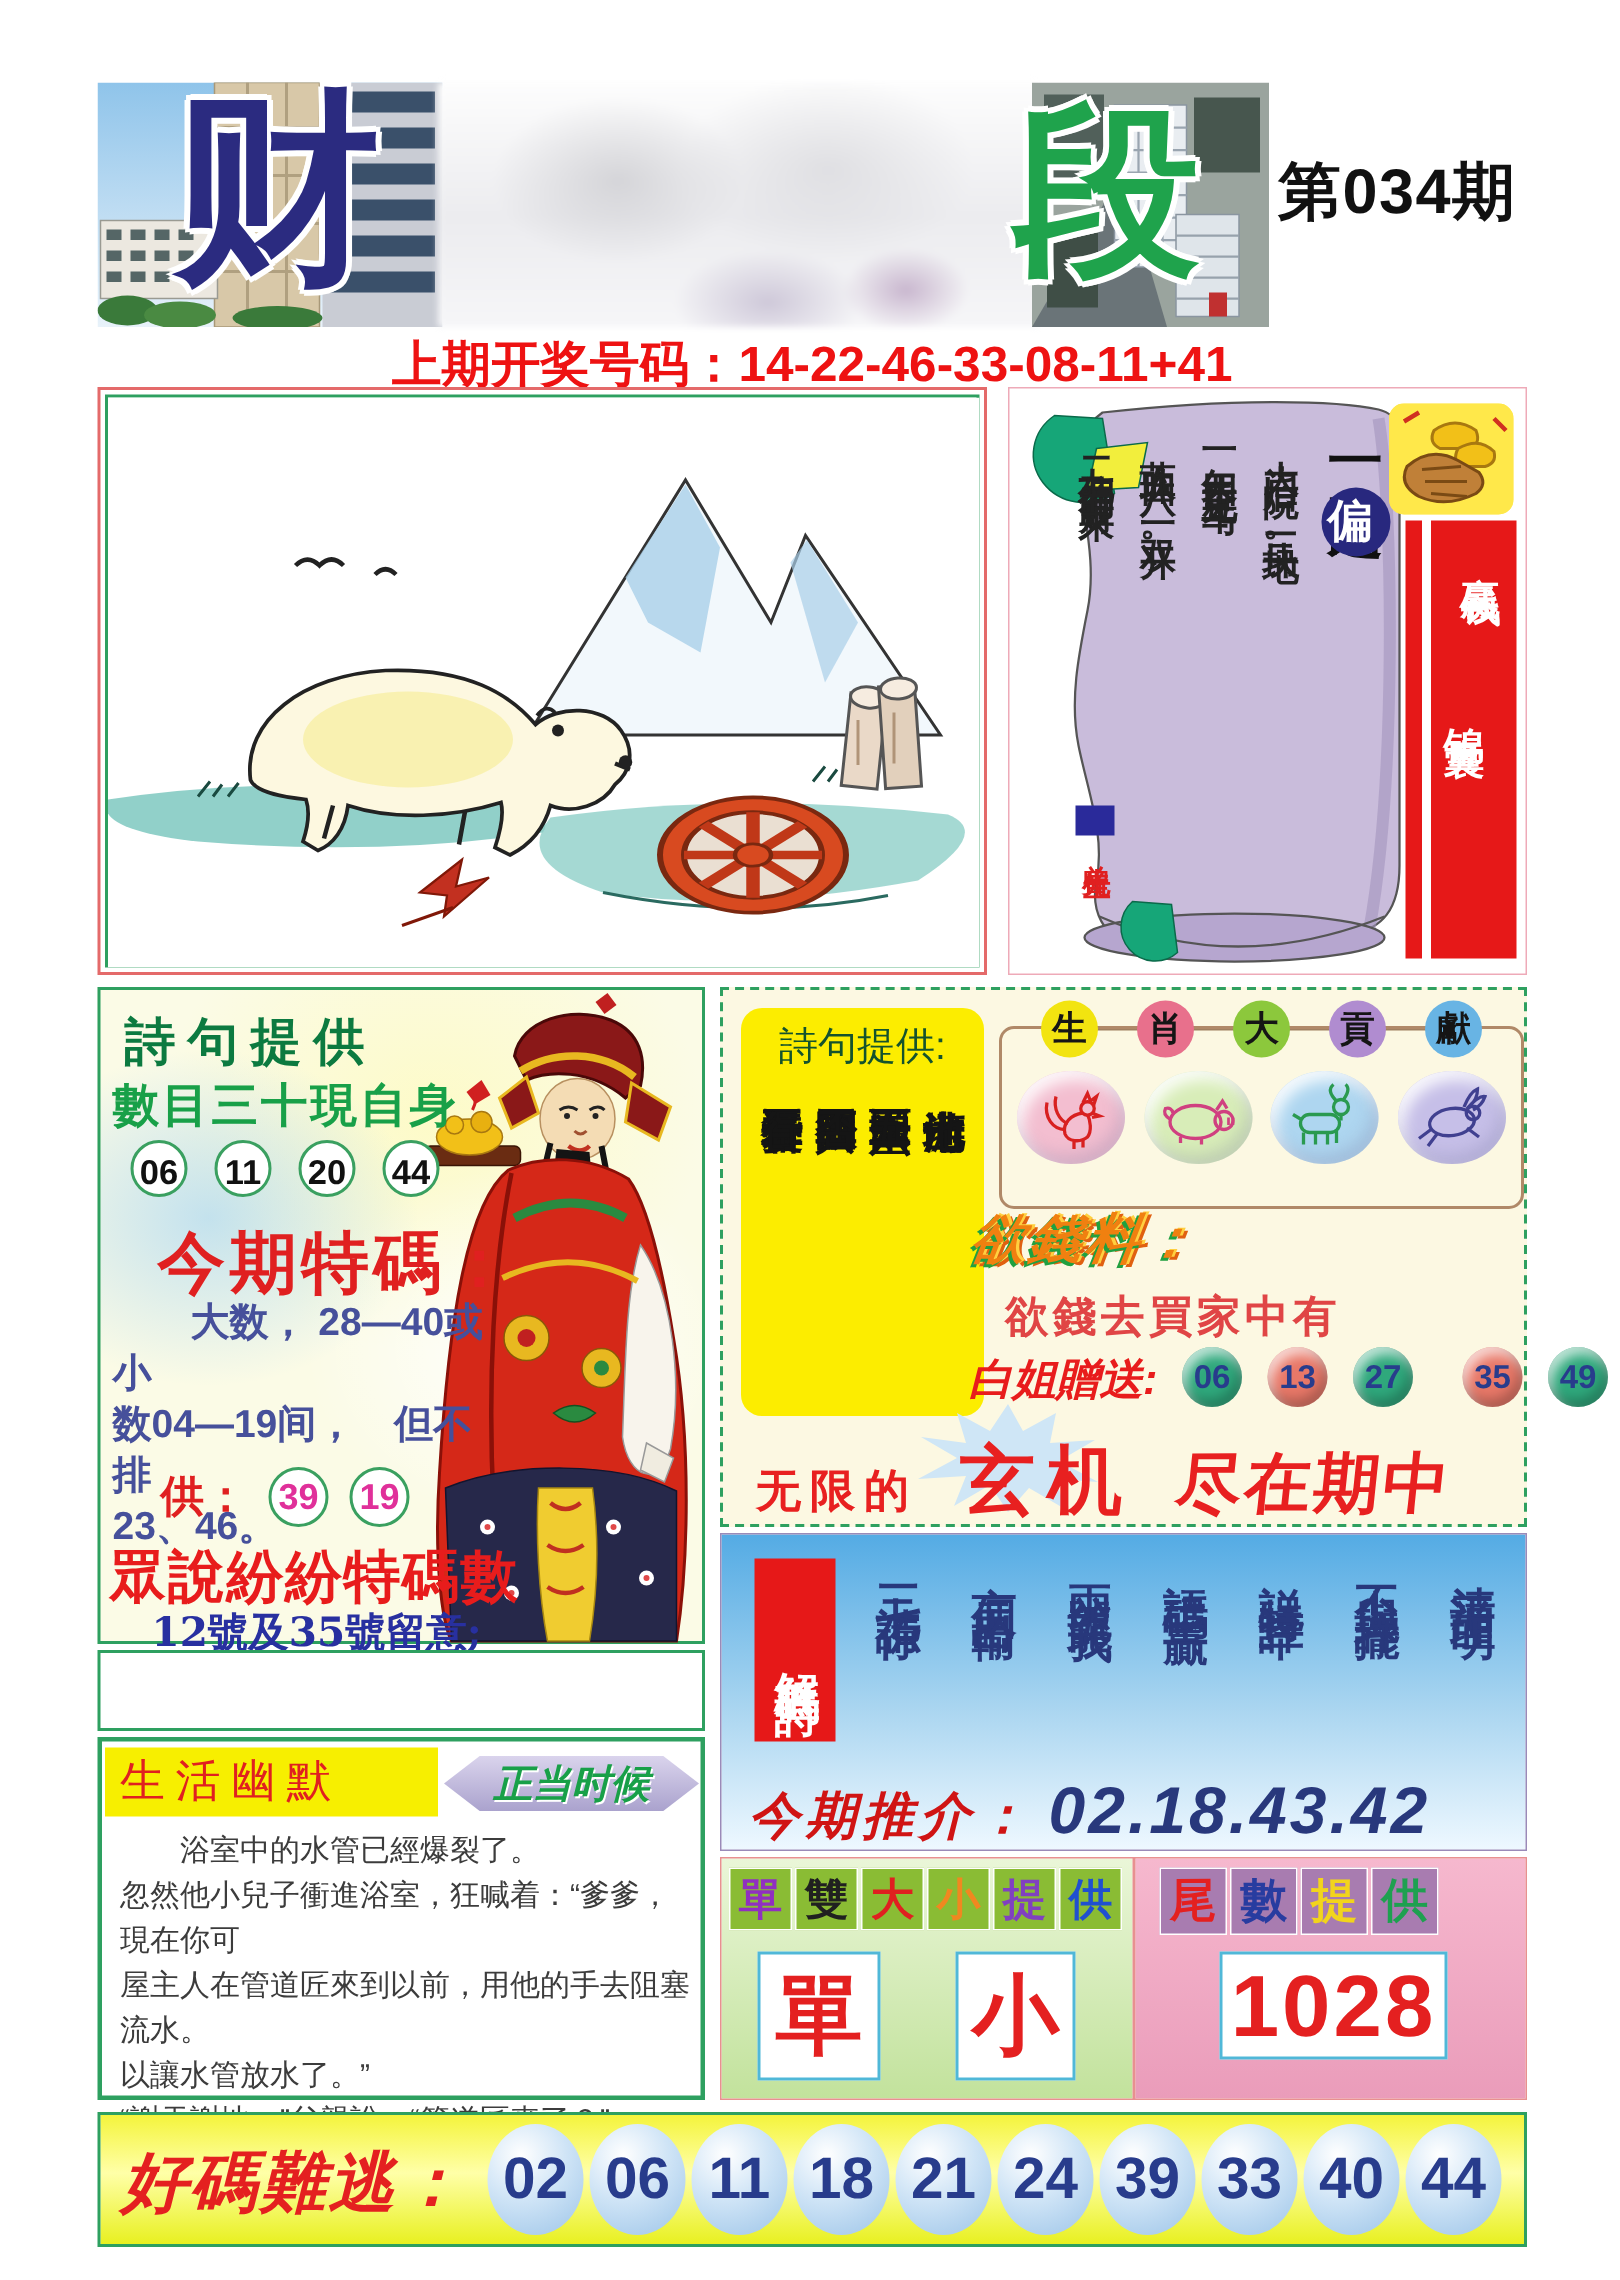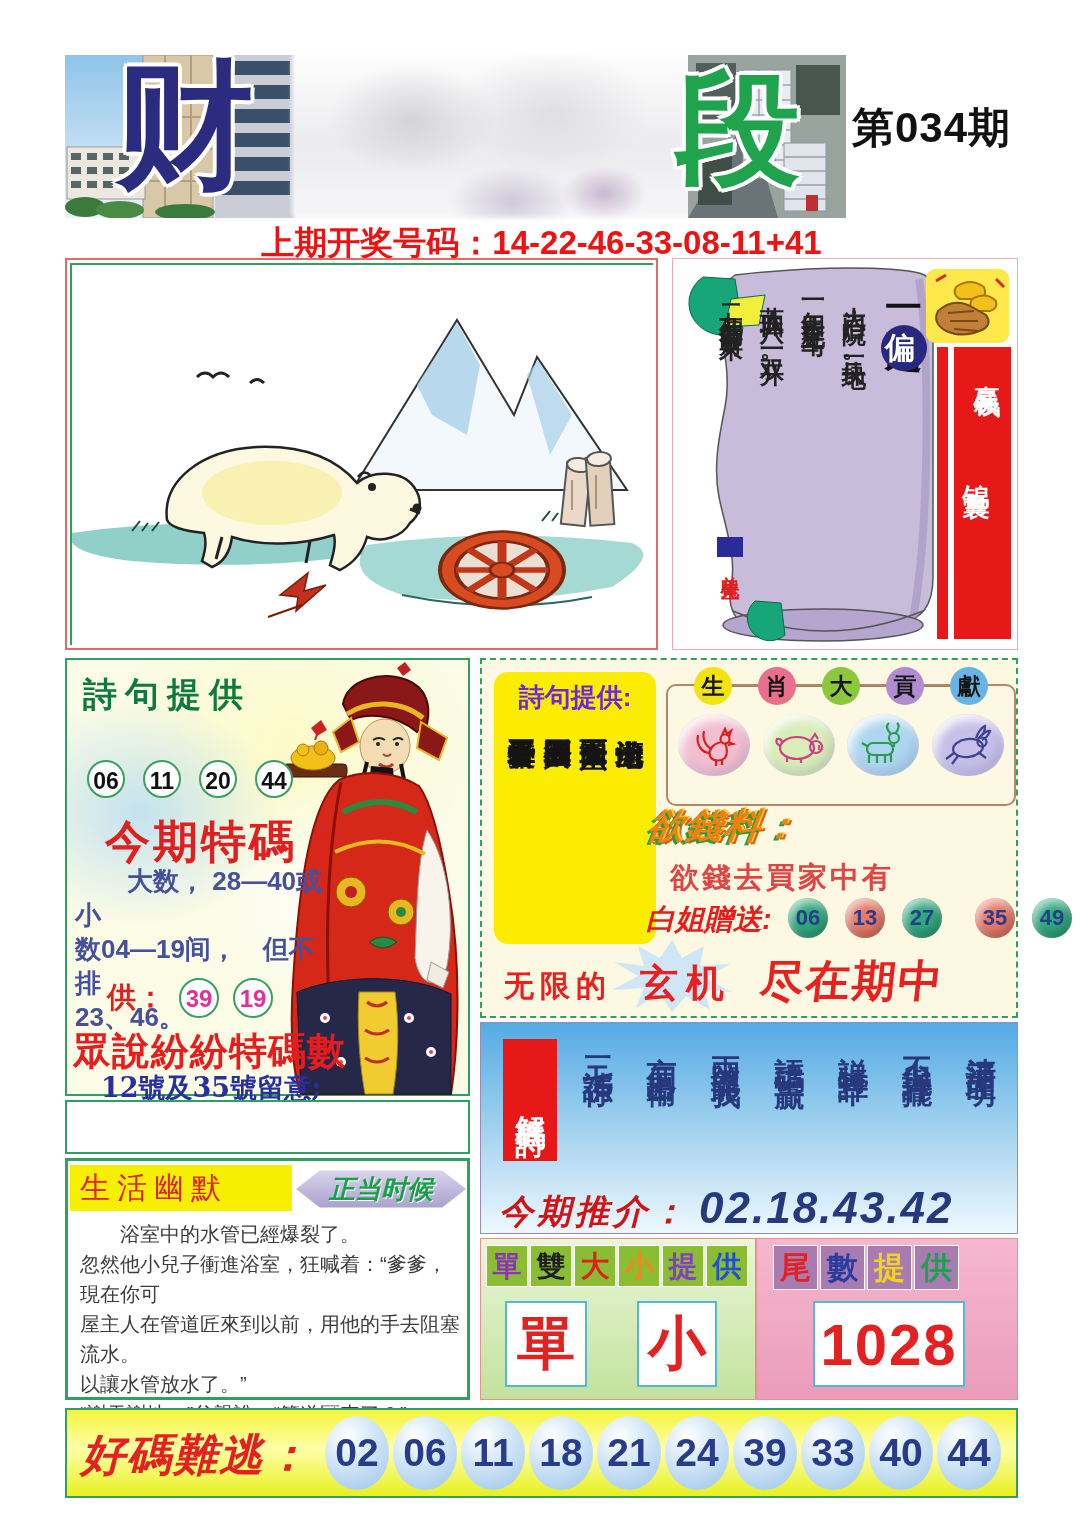--- a/index.html
+++ b/index.html
@@ -68,41 +68,41 @@
   #humor-tag{left:2px;top:4px;width:222px;height:46px;background:#f7ef00;color:#e02020;font-size:30px;
              font-weight:normal;letter-spacing:7px;line-height:46px;padding-left:10px;box-sizing:border-box;font-family:"DejaVu Serif",serif;}
   #humor-ribbon{left:228px;top:8px;width:170px;height:40px;
      clip-path:polygon(0 50%,14% 4%,86% 4%,100% 50%,86% 96%,14% 96%);
      background:linear-gradient(180deg,#dcd6ee,#a8a0cc);color:#18a048;font-size:26px;font-weight:bold;
      font-style:italic;text-align:center;line-height:40px;text-shadow:1px 1px 0 #fff;}
   #humor-text{left:12px;top:58px;width:384px;font-size:20px;color:#3c3c3c;line-height:30px;}
   
   #cream-box{left:480px;top:658px;width:538px;height:360px;background:#fcf8e2;border:2px dashed #2ea060;box-sizing:border-box;}
   #poem-box{left:12px;top:12px;width:162px;height:272px;background:#fced00;border-radius:14px;}
-  #poem-title{top:8px;width:100%;text-align:center;font-size:26px;font-weight:bold;color:#6d28d9;}
+  #poem-title{top:8px;width:100%;text-align:center;font-size:26px;font-weight:normal;color:#14532d;}
   #poem-cols{left:10px;top:46px;width:142px;height:218px;display:flex;flex-direction:row-reverse;justify-content:space-between;}
   .poem-col{writing-mode:vertical-rl;text-orientation:upright;font-size:28px;font-weight:bold;color:#151515;line-height:34px;}
   #zodiac-box{left:184px;top:24px;width:346px;height:118px;border:2px solid #b08968;border-radius:10px;}
   #zodiac-titles{top:-19px;left:26px;right:26px;display:flex;justify-content:space-between;}
   .zt{width:38px;height:38px;border-radius:50%;text-align:center;line-height:38px;font-size:23px;font-weight:bold;color:#151515;font-family:"DejaVu Serif",serif;}
   #zodiac-line{top:0px;left:40px;right:40px;height:1px;background:#a08060;}
   #zodiac-animals{top:28px;left:10px;right:10px;display:flex;justify-content:space-between;}
   .zoo{width:72px;height:62px;border-radius:50%;display:flex;align-items:center;justify-content:center;
        box-shadow:inset -4px -6px 10px rgba(120,120,160,.25), inset 4px 6px 10px rgba(255,255,255,.9);}
   #yuqian-label{left:166px;top:142px;font-size:36px;font-weight:bold;font-style:italic;color:#f08010;
       transform:skewX(-8deg);text-shadow:-2px 2px 0 #20a040,2px -1px 0 #ffd040,4px 1px 0 #e06010;letter-spacing:2px;}
   #yuqian-line{left:188px;top:198px;font-size:29px;font-weight:600;color:#e04545;letter-spacing:3px;}
   #baijie-label{left:164px;top:240px;font-size:29px;font-weight:bold;color:#e81c1c;font-style:italic;}
   #baijie-balls{left:306px;top:238px;display:flex;gap:17px;}
   .ball{width:40px;height:40px;border-radius:50%;text-align:center;line-height:40px;font-size:22px;font-weight:bold;color:#283c8c;
         box-shadow:inset -3px -5px 8px rgba(0,0,0,.25), inset 3px 5px 8px rgba(255,255,255,.7);}
   #slogan{left:22px;top:292px;width:500px;display:flex;align-items:baseline;gap:14px;color:#e82020;}
   #slogan-p1{font-size:30px;font-weight:bold;letter-spacing:6px;}
   #slogan-p2wrap{position:relative;padding:2px 14px;}
-  #slogan-p2{position:relative;font-size:38px;font-weight:bold;letter-spacing:8px;z-index:1;}
+  #slogan-p2{position:relative;font-size:50px;font-weight:bold;letter-spacing:8px;z-index:1;}
   #starburst{position:absolute;left:-14px;top:-16px;z-index:0;}
   #slogan-p3{font-size:44px;font-weight:bold;transform:skewX(-6deg);letter-spacing:2px;font-family:"DejaVu Serif",serif;}
   
   #decode-box{left:480px;top:1022px;width:538px;height:212px;border:1px solid #9a8ab8;box-sizing:border-box;
     background:linear-gradient(180deg,#54abe4 0%,#a9d5f0 55%,#eef8ff 100%);}
   #decode-label{left:22px;top:16px;width:54px;height:122px;background:#e61818;display:flex;align-items:center;justify-content:center;}
   #decode-label span{writing-mode:vertical-rl;text-orientation:upright;color:#fff;font-size:30px;font-weight:bold;letter-spacing:6px;}
   #decode-cols{left:96px;top:10px;width:424px;height:152px;display:flex;flex-direction:row-reverse;justify-content:space-between;}
   .decode-col{writing-mode:vertical-rl;text-orientation:upright;font-size:30px;font-weight:bold;color:#28387c;
               letter-spacing:7px;font-family:"DejaVu Serif",serif;}
@@ -117,21 +117,21 @@
            text-align:center;line-height:40px;font-size:29px;font-weight:bold;font-family:"DejaVu Serif",serif;}
   .valbox{position:absolute;background:#fff;border:2px solid #50b8d8;box-sizing:border-box;
           display:flex;align-items:center;justify-content:center;color:#e42020;font-weight:bold;}
   #ds-val1{left:24px;top:62px;width:82px;height:86px;font-size:58px;}
   #ds-val2{left:156px;top:62px;width:80px;height:86px;font-size:58px;}
   #weishu-box{left:756px;top:1238px;width:262px;height:162px;border:1px solid #e89090;box-sizing:border-box;
     background:linear-gradient(180deg,#f6b8ce,#ea9cba);}
   #ws-tiles{top:6px;left:16px;display:flex;gap:2px;}
   .ws-tile{width:45px;height:45px;background:#a87cb0;border:1px solid #fff;box-sizing:border-box;
            text-align:center;line-height:43px;font-size:31px;font-weight:bold;font-family:"DejaVu Serif",serif;}
-  #ws-val{left:56px;top:62px;width:152px;height:86px;font-size:58px;letter-spacing:2px;}
+  #ws-val{left:56px;top:62px;width:152px;height:72px;font-size:58px;letter-spacing:2px;}
   
   #bottom-band{left:65px;top:1408px;width:953px;height:90px;border:2px solid #2ea060;box-sizing:border-box;
     background:linear-gradient(180deg,#f4f43c 0%,#ffffa8 45%,#e8f020 100%);}
   #bottom-label{left:14px;top:16px;font-size:44px;font-weight:bold;color:#e42020;font-style:italic;
                 font-family:"DejaVu Serif",serif;letter-spacing:2px;}
   #bottom-ovals{left:258px;top:6px;display:flex;gap:4px;}
   .oval{width:64px;height:74px;border-radius:50%;text-align:center;line-height:74px;font-size:39px;font-weight:bold;color:#283c8c;
         background:radial-gradient(circle at 35% 28%, #ffffff 0%, #cfe4f6 45%, #9cc4e8 100%);}
 </style>
 </head>
@@ -370,20 +370,21 @@
           <circle cx="84" cy="368" r="2"></circle>
           <circle cx="128" cy="356" r="2"></circle>
           <circle cx="150" cy="390" r="2"></circle>
           <circle cx="60" cy="400" r="2"></circle>
           <circle cx="104" cy="404" r="2"></circle>
         </g>
       <path d="M78,330 C76,360 78,400 84,432 L112,432 C118,396 118,360 114,330 Z" fill="#f0cc30" stroke="#a88810"></path>
       <path d="M86,340 q10,8 20,0 M84,368 q12,8 24,0 M84,396 q12,8 24,0" stroke="#c03020" stroke-width="3" fill="none"></path>
     </svg>
     <div class="abs serif" id="cs-title">詩句提供</div>
+    <div class="abs serif" id="cs-sub">數目三十現自身</div>
     <div class="abs" id="cs-nums">
       <span class="ncirc">06</span>
       <span class="ncirc">11</span>
       <span class="ncirc">20</span>
       <span class="ncirc">44</span>
     </div>
     <div class="abs serif" id="cs-special-label">今期特碼：</div>
     <div class="abs" id="cs-special">
       <div>　　大数， 28—40或小</div>
       <div>数04—19间，　但不排</div>

